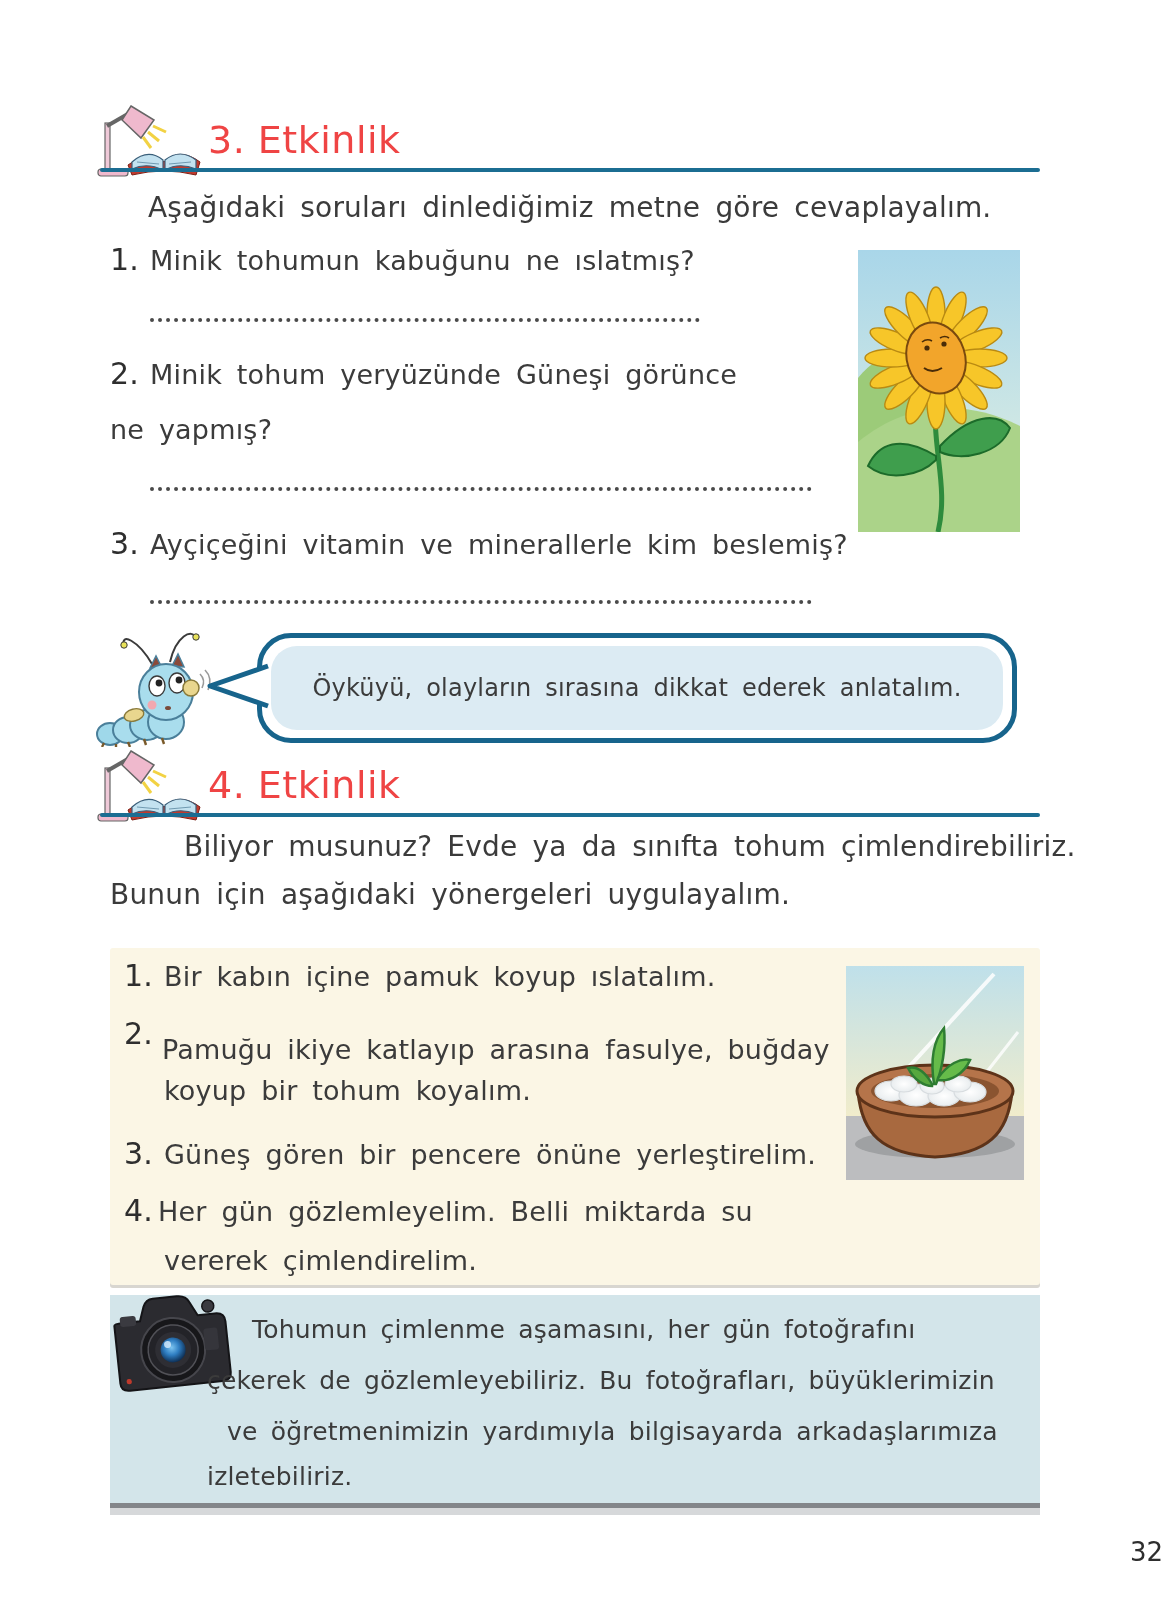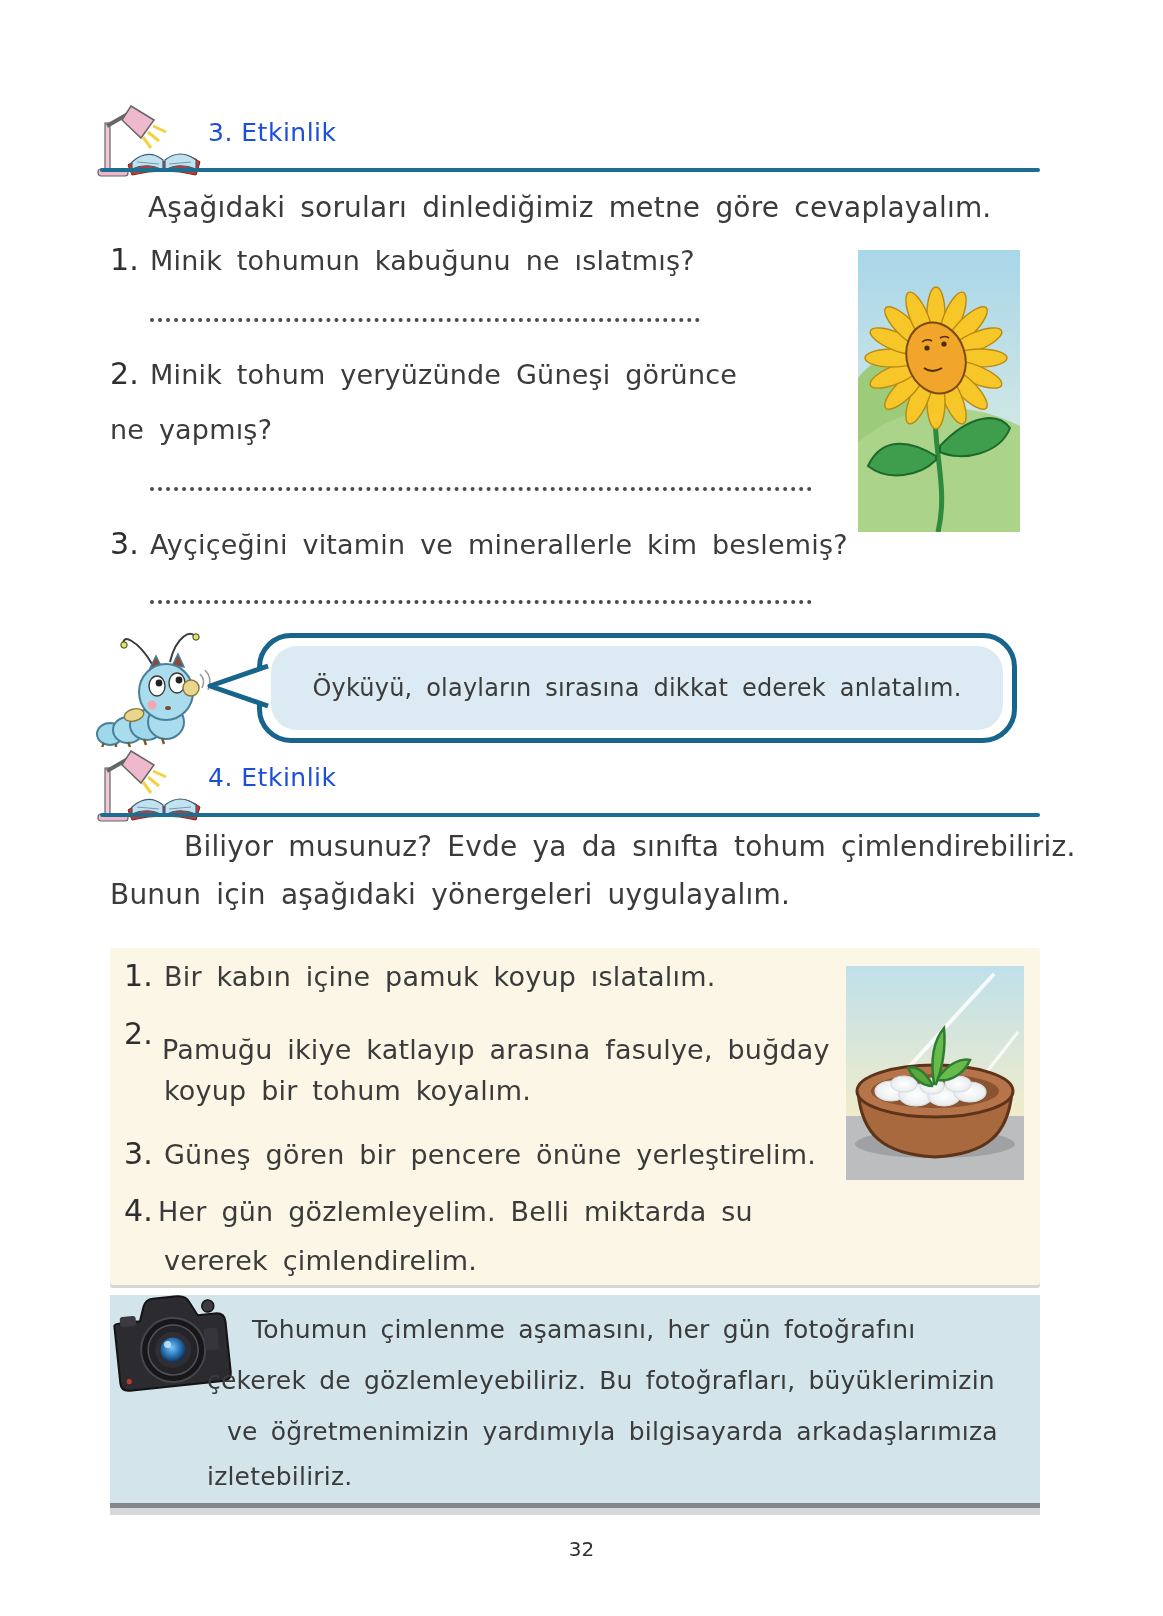--- a/index.html
+++ b/index.html
@@ -2,21 +2,21 @@
 <html><head>
 <meta charset="utf-8">
 <style>
   html,body { margin:0; padding:0; background:#ffffff; }
   .page {
     position:relative; width:1163px; height:1616px; background:#ffffff;
     font-family:"DejaVu Sans", sans-serif; color:#3b3b3b; overflow:hidden;
   }
   .t { position:absolute; white-space:nowrap; font-size:27px; letter-spacing:0.2px; word-spacing:6px; color:#3b3b3b; }
   .num { font-size:30px; color:#2e2e2e; }
-  .act-title { position:absolute; font-size:25px; color:#1d4ed8; letter-spacing:0.5px; }
+  .act-title { position:absolute; font-size:38px; color:#ef4444; letter-spacing:0.5px; }
   .rule { position:absolute; left:100px; width:940px; height:4px; background:#1b6d92; border-radius:2px; }
   .dotline { position:absolute; height:0; border-top:4px dotted #4a4a4a; }
   .icon-wrap { position:absolute; }
   .box-cream {
     position:absolute; left:110px; top:948px; width:930px; height:337px;
     background:#fbf6e5; border-radius:3px; box-shadow:0 3px 0 #d8d6d0;
   }
   .box-blue {
     position:absolute; left:110px; top:1295px; width:930px; height:208px;
     background:#d3e5ea; border-bottom:5px solid #83868a; box-shadow:0 7px 0 #d6d8da;
@@ -25,21 +25,21 @@
     position:absolute; left:257px; top:633px; width:750px; height:100px;
     background:#ffffff; border:5px solid #17648c; border-radius:34px;
   }
   .bubble-inner {
     position:absolute; left:9px; top:8px; right:9px; bottom:8px;
     background:#dcebf3; border-radius:26px;
     display:flex; align-items:center; justify-content:center;
   }
   .bubble-text { font-size:24px; word-spacing:6px; letter-spacing:0.2px; color:#3b3b3b; white-space:nowrap; }
   .bubble-tail { position:absolute; left:-56px; top:24px; }
-  .pagenum { position:absolute; left:0; top:1537px; width:100%; text-align:center; font-size:20px; color:#2e2e2e; }
+  .pagenum { position:absolute; left:0; top:1537px; width:100%; text-align:right; font-size:26px; color:#2e2e2e; }
 </style>
 </head>
 <body>
 
 <div class="page">
 
   <div class="icon-wrap" style="left:95px; top:103px; width:110px; height:75px;">
     <svg width="110" height="75" viewBox="0 0 110 75">
       <rect x="10" y="20" width="5" height="48" fill="#efc9d8" stroke="#666" stroke-width="1.2"></rect>
       <rect x="3" y="66" width="30" height="7" rx="3" fill="#efb9cd" stroke="#666" stroke-width="1.2"></rect>

